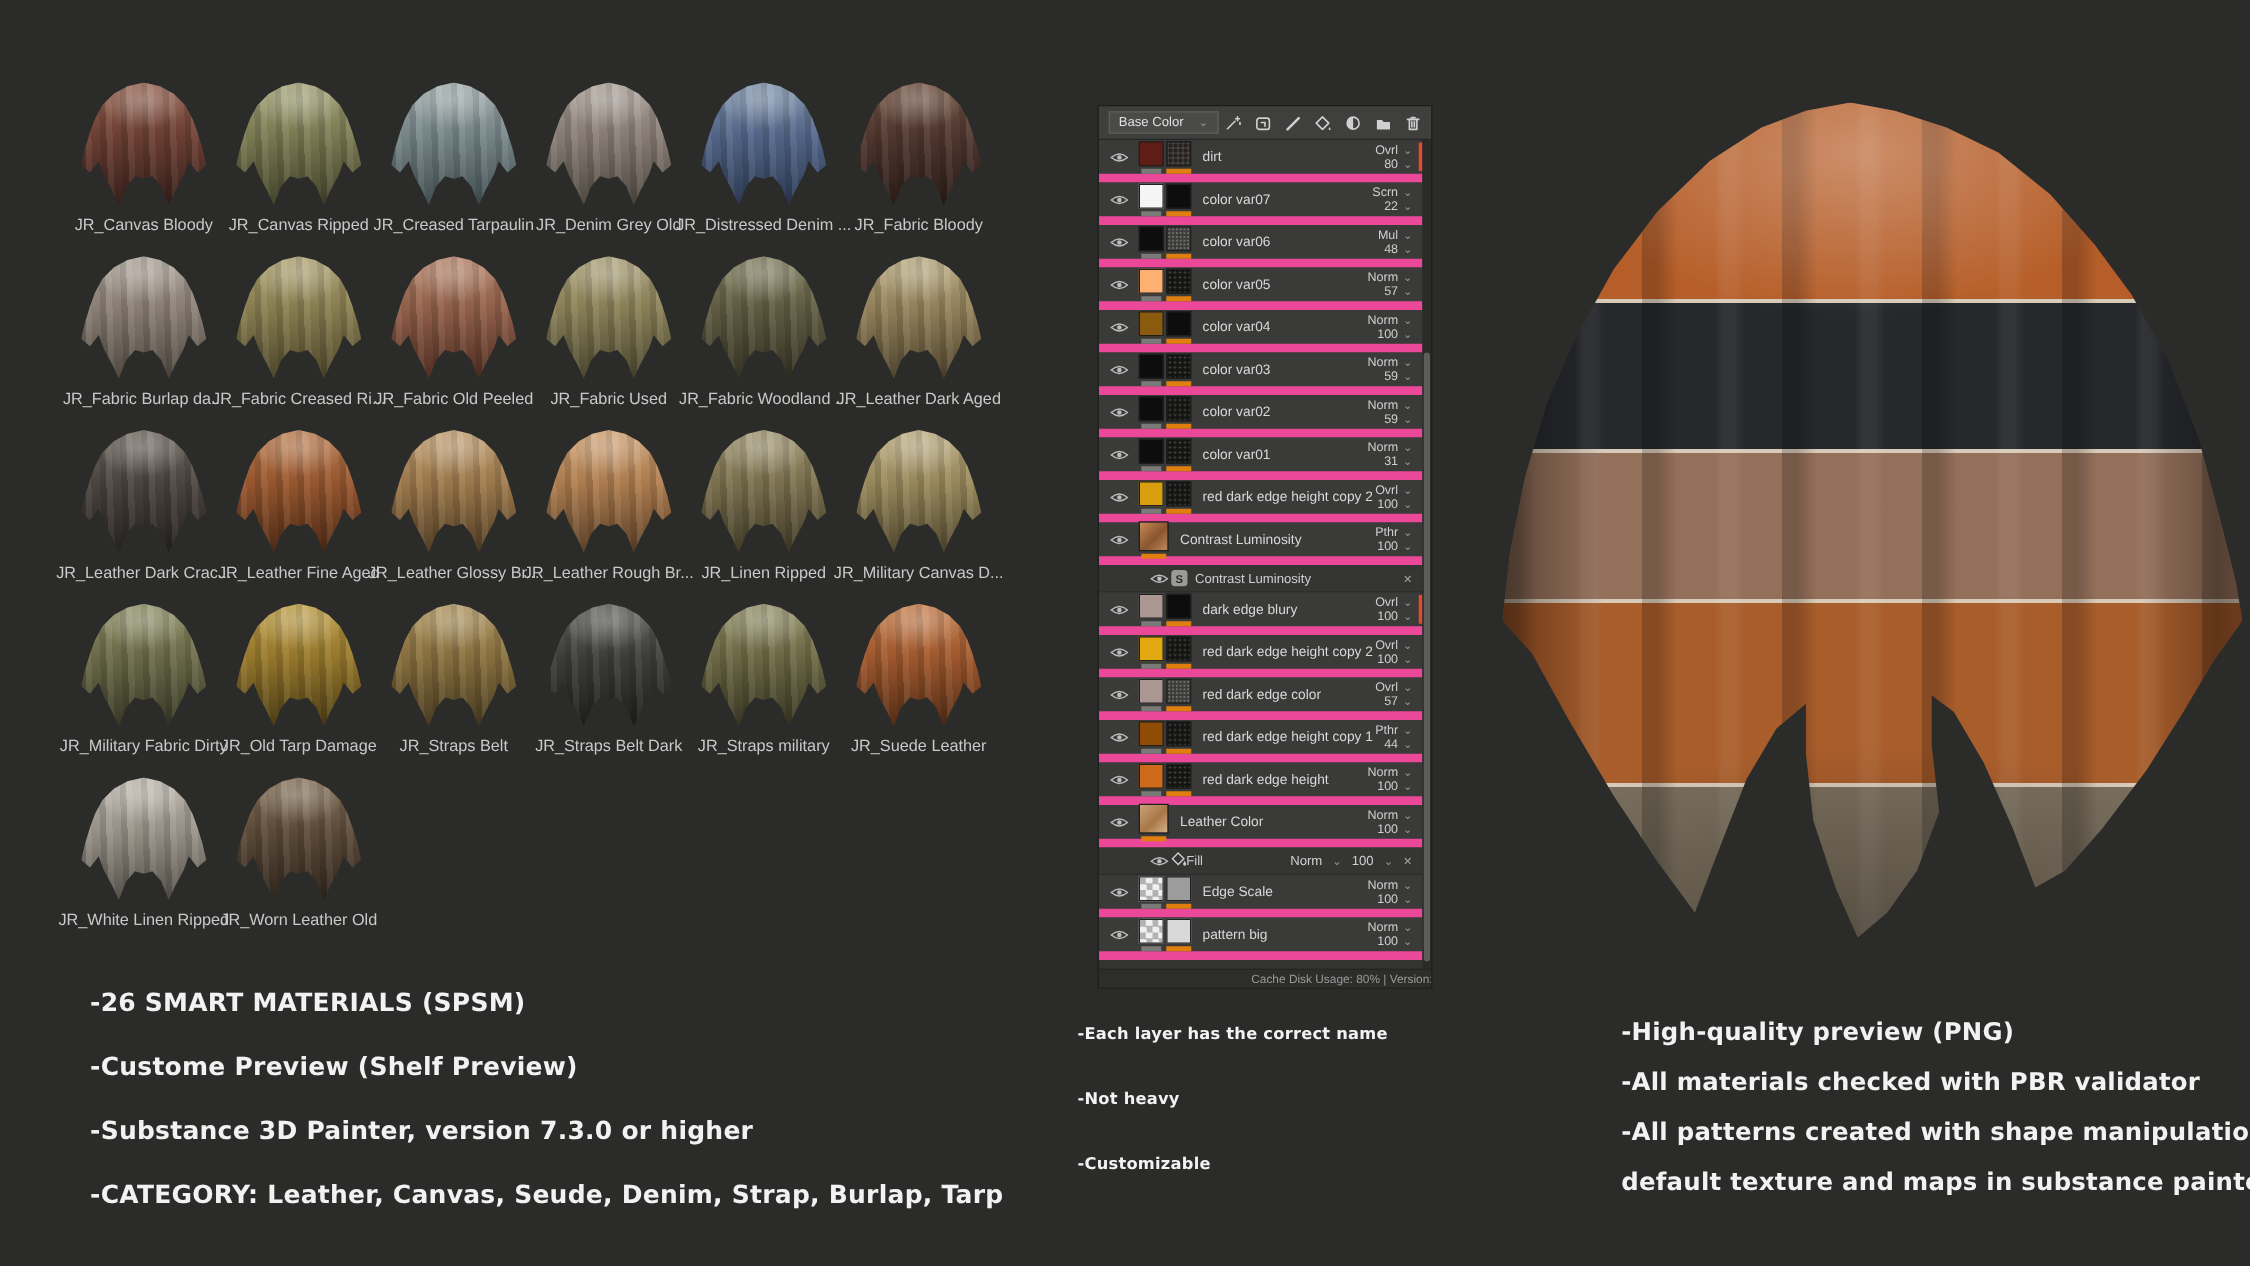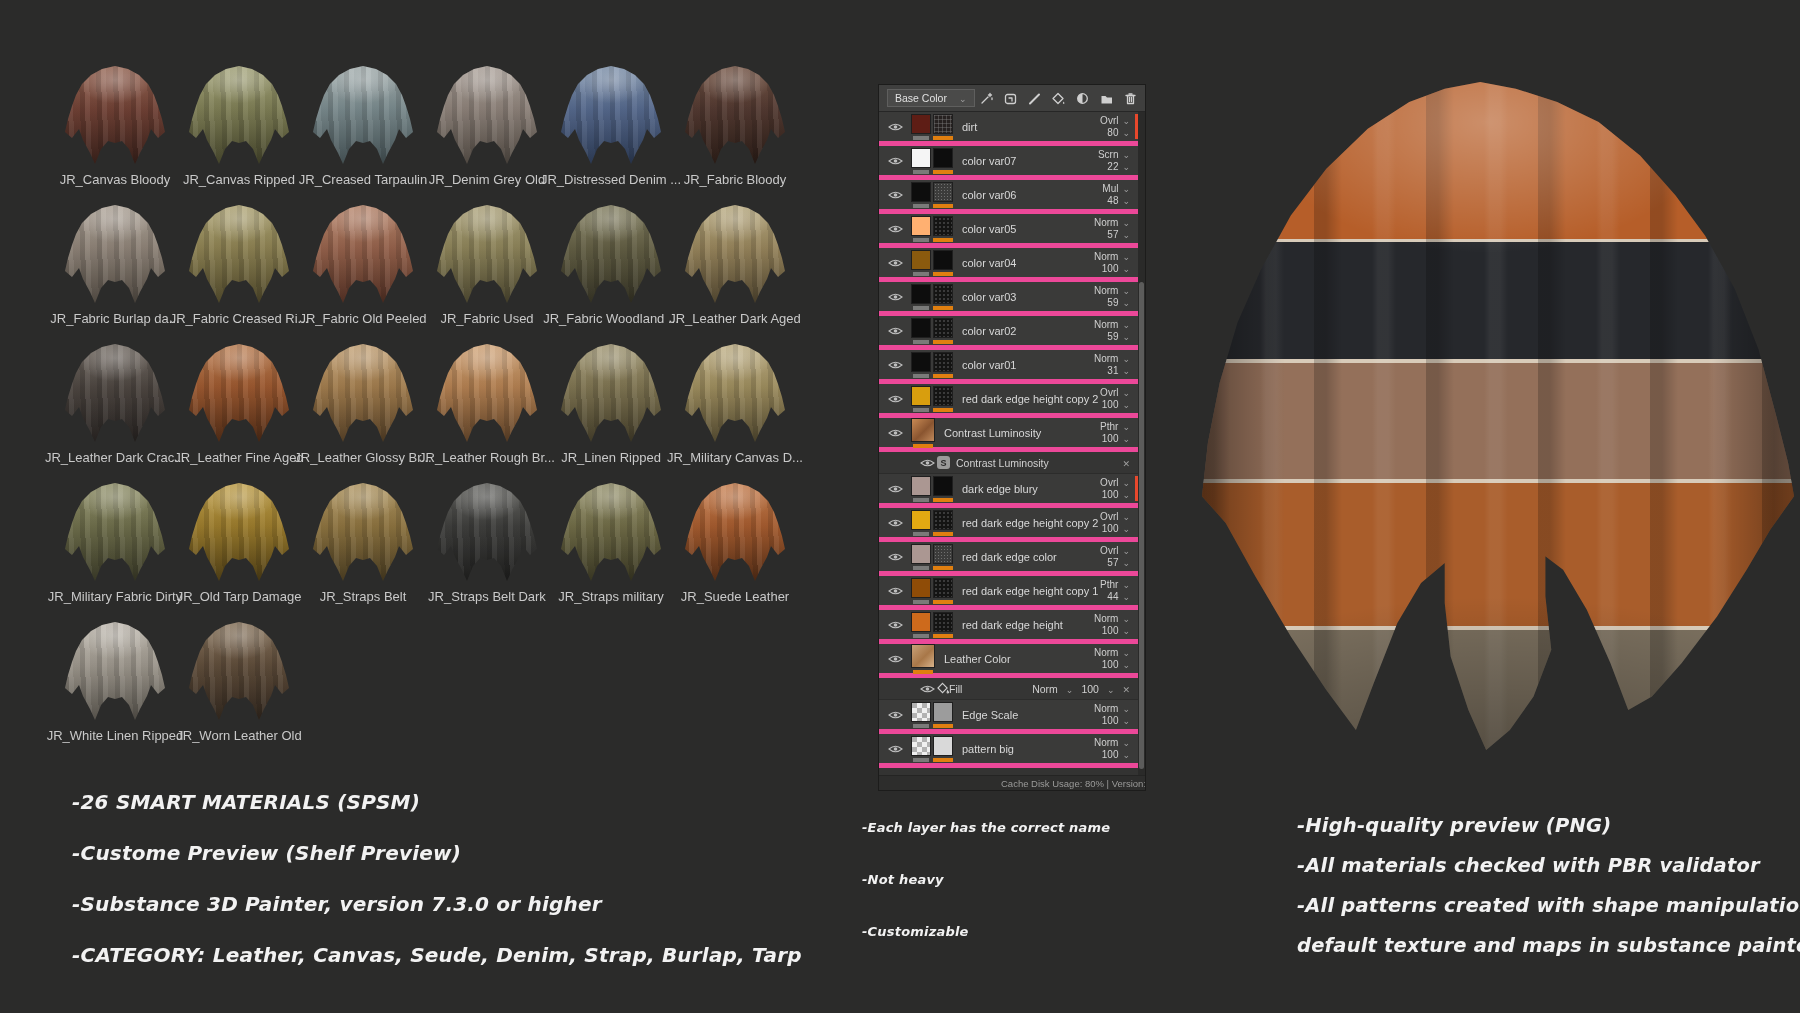--- a/index.html
+++ b/index.html
@@ -29,21 +29,21 @@
   .filter-dd{display:flex;align-items:center;background:#4a4a49;border:1px solid #5f5f5e;
     padding:2px 7px;font-size:10.5px;color:#e0e0e0;cursor:default;}
   .filter-dd .chev{margin-left:12px;}
   .chev::after{content:"⌄";color:#9f9f9f;font-size:9px;line-height:1;}
   .ptoolbar{margin-left:auto;display:flex;gap:10px;align-items:center;}
   .licon{display:inline-flex;width:14px;height:14px;align-items:center;justify-content:center;}
   .licon svg{width:13px;height:13px;stroke:#cfcfcf;fill:none;stroke-width:1.3;stroke-linecap:round;stroke-linejoin:round;}
   .licon svg .fl{fill:#cfcfcf;stroke:none;}
 
   .rows{position:absolute;top:27px;left:0;right:7px;bottom:15px;overflow:hidden;}
-  .lrow{position:relative;height:34px;background:#3a3a39;border-bottom:5px solid #ec4899;
+  .lrow{position:relative;height:34px;background:#3a3a39;border-bottom:7px solid #ec4899;
     display:flex;align-items:center;box-sizing:border-box;}
   .eye{width:32px;display:flex;justify-content:center;flex:0 0 32px;}
   .eye svg{width:15px;height:10px;stroke:#bdbdbd;fill:none;stroke-width:1.1;}
   .eye svg circle{fill:#bdbdbd;stroke:none;}
   .thumbcol{display:flex;flex-direction:column;align-items:center;margin-right:2px;}
   .thumb{width:20px;height:20px;border:1px solid #1f1f1f;box-sizing:border-box;}
   .thumb.big{width:24px;height:24px;}
   .minibar{height:4px;margin-top:2px;}
   .minibar.grey{width:16px;background:#7a7a79;}
   .minibar.orange{width:20px;background:#e07f10;}
@@ -85,21 +85,21 @@
   .preview{position:absolute;left:1202px;top:82px;width:592px;height:668px;}
   .drape{width:100%;height:100%;
     clip-path:polygon(47% 0%,53% 1%,60% 3%,67% 6%,74% 11%,80% 17%,85% 23%,90% 31%,94% 40%,
       97% 50%,99% 57%,100% 62%,96% 67%,92% 73%,87% 80%,81% 87%,76% 92%,72% 94%,69% 87%,
       65% 79%,61% 73%,58% 71%,58% 77%,59% 85%,56% 92%,52% 97%,48% 100%,45% 94%,42% 86%,
       41% 78%,41% 72%,37% 75%,33% 81%,29% 90%,26% 97%,21% 91%,15% 83%,9% 74%,4% 66%,0% 62%,
       1% 54%,3% 45%,6% 36%,10% 28%,15% 20%,21% 13%,28% 7%,35% 3%,41% 1%);}
 
   
   .features{position:absolute;color:#f2f2f2;font-family:"DejaVu Sans",sans-serif;font-weight:700;}
-  .features .fline{white-space:nowrap;letter-spacing:.2px;font-style:italic;}
+  .features .fline{white-space:nowrap;letter-spacing:.2px;}
   .features-left{left:72px;top:790px;font-size:20px;}
   .features-left .fline{margin-bottom:27px;}
   .features-mid{left:862px;top:820px;font-size:13px;}
   .features-mid .fline{margin-bottom:37px;}
   .features-right{left:1297px;top:814px;font-size:19.5px;}
   .features-right .fline{margin-bottom:17px;}
 </style>
 </head>
 <body>
 

